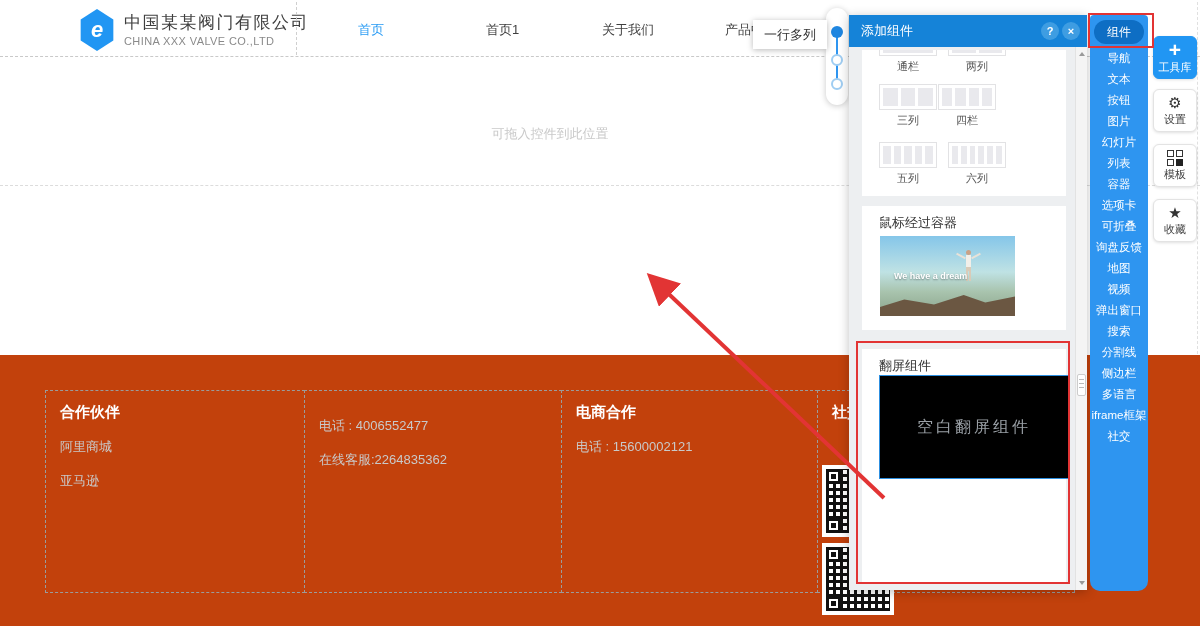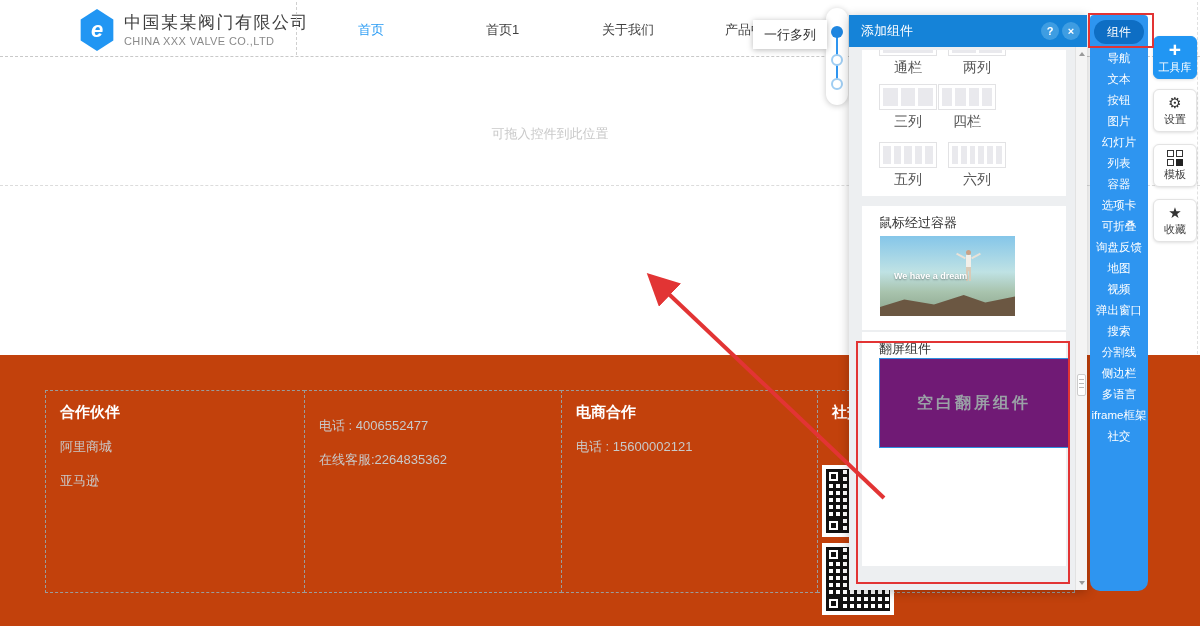--- a/index.html
+++ b/index.html
@@ -61,43 +61,43 @@
   .panel{position:absolute;left:849px;top:15px;width:238px;height:575px;background:#edeff1;
          box-shadow:0 2px 10px rgba(0,0,0,.25);z-index:10;}
   .panel-header{position:absolute;left:0;top:0;width:100%;height:32px;background:#1583d8;
                 color:#fff;font-size:13px;line-height:32px;padding-left:12px;}
   .ph-btn{position:absolute;top:7px;width:18px;height:18px;border-radius:50%;background:#3e9de2;
           color:#fff;font-size:11px;font-weight:bold;text-align:center;line-height:18px;cursor:pointer;}
   .ph-help{left:192px;} .ph-close{left:213px;}
   .card{position:absolute;left:13px;width:204px;background:#fff;}
   .card1{top:35px;height:146px;}
   .card2{top:191px;height:124px;}
-  .card3{top:317px;height:234px;}
+  .card3{top:334px;height:234px;}
   .cell{position:absolute;width:58px;cursor:pointer;}
   .thumb{height:26px;border:1px solid #e2e2e4;background:#fff;display:flex;gap:3px;padding:3px;}
   .thumb i{flex:1;background:#e9e9ed;}
   .thumb.cut{height:6px;border-top:0;padding:0 3px 2px;}
-  .tlabel{margin-top:3px;font-size:14px;color:#555;text-align:center;}
+  .tlabel{margin-top:3px;font-size:11px;color:#555;text-align:center;}
   .card-title{position:absolute;left:17px;top:8px;font-size:13px;color:#333;}
   .hover-img{position:absolute;left:18px;top:30px;width:135px;height:80px;overflow:hidden;cursor:pointer;
              background:linear-gradient(180deg,#85c6e9 0%,#bfe2e4 45%,#a8c3ad 70%,#8aa38b 100%);}
   .ridge{position:absolute;left:0;bottom:0;width:100%;height:30px;background:#6b5742;
          clip-path:polygon(0 70%,18% 45%,40% 62%,62% 30%,78% 55%,100% 35%,100% 100%,0 100%);}
   .hover-caption{position:absolute;left:14px;top:35px;font-size:9px;font-weight:bold;color:#fff;
                  text-shadow:0 1px 2px rgba(0,0,0,.4);}
   .person{position:absolute;left:78px;top:14px;width:20px;height:40px;}
   .p-head{position:absolute;left:8px;top:0;width:5px;height:5px;border-radius:50%;background:#caa186;}
   .p-torso{position:absolute;left:8px;top:5px;width:5px;height:12px;background:#f2efe9;}
   .p-arm{position:absolute;top:5px;width:10px;height:2px;background:#e8e2d8;}
   .p-arm.l{left:-2px;transform:rotate(28deg);} .p-arm.r{left:13px;transform:rotate(-28deg);}
   .p-legs{position:absolute;left:8px;top:17px;width:5px;height:14px;background:#d9cbb8;
           clip-path:polygon(0 0,100% 0,100% 100%,60% 100%,60% 30%,40% 30%,40% 100%,0 100%);}
-  .blank-flip{position:absolute;left:17px;top:26px;width:190px;height:90px;background:#701a75;
+  .blank-flip{position:absolute;left:17px;top:26px;width:190px;height:104px;background:#000000;
               border:1px solid #2d8fe0;display:flex;align-items:center;justify-content:center;
-              font-size:16px;color:#9aa0a6;letter-spacing:3px;cursor:pointer;font-weight:bold;}
+              font-size:16px;color:#9aa0a6;letter-spacing:3px;cursor:pointer;}
   .car-flip{position:absolute;left:18px;top:132px;width:188px;height:90px;overflow:hidden;cursor:pointer;
             background:linear-gradient(100deg,#3576bc 0%,#3f87d2 45%,#5d9fdd 100%);}
   .car-body{position:absolute;left:-8px;bottom:12px;width:130px;height:26px;background:#17304f;
             border-radius:10px 14px 6px 6px;}
   .car-cabin{position:absolute;left:18px;bottom:32px;width:66px;height:16px;background:#1b3a5e;
              border-radius:12px 18px 0 0;}
   .wheel{position:absolute;bottom:4px;width:16px;height:16px;border-radius:50%;background:#0c1b2e;
          border:3px solid #24415f;}
   .wheel.w1{left:12px;} .wheel.w2{left:88px;}
   .car-road{position:absolute;left:0;bottom:0;width:100%;height:8px;background:rgba(20,45,75,.55);}

